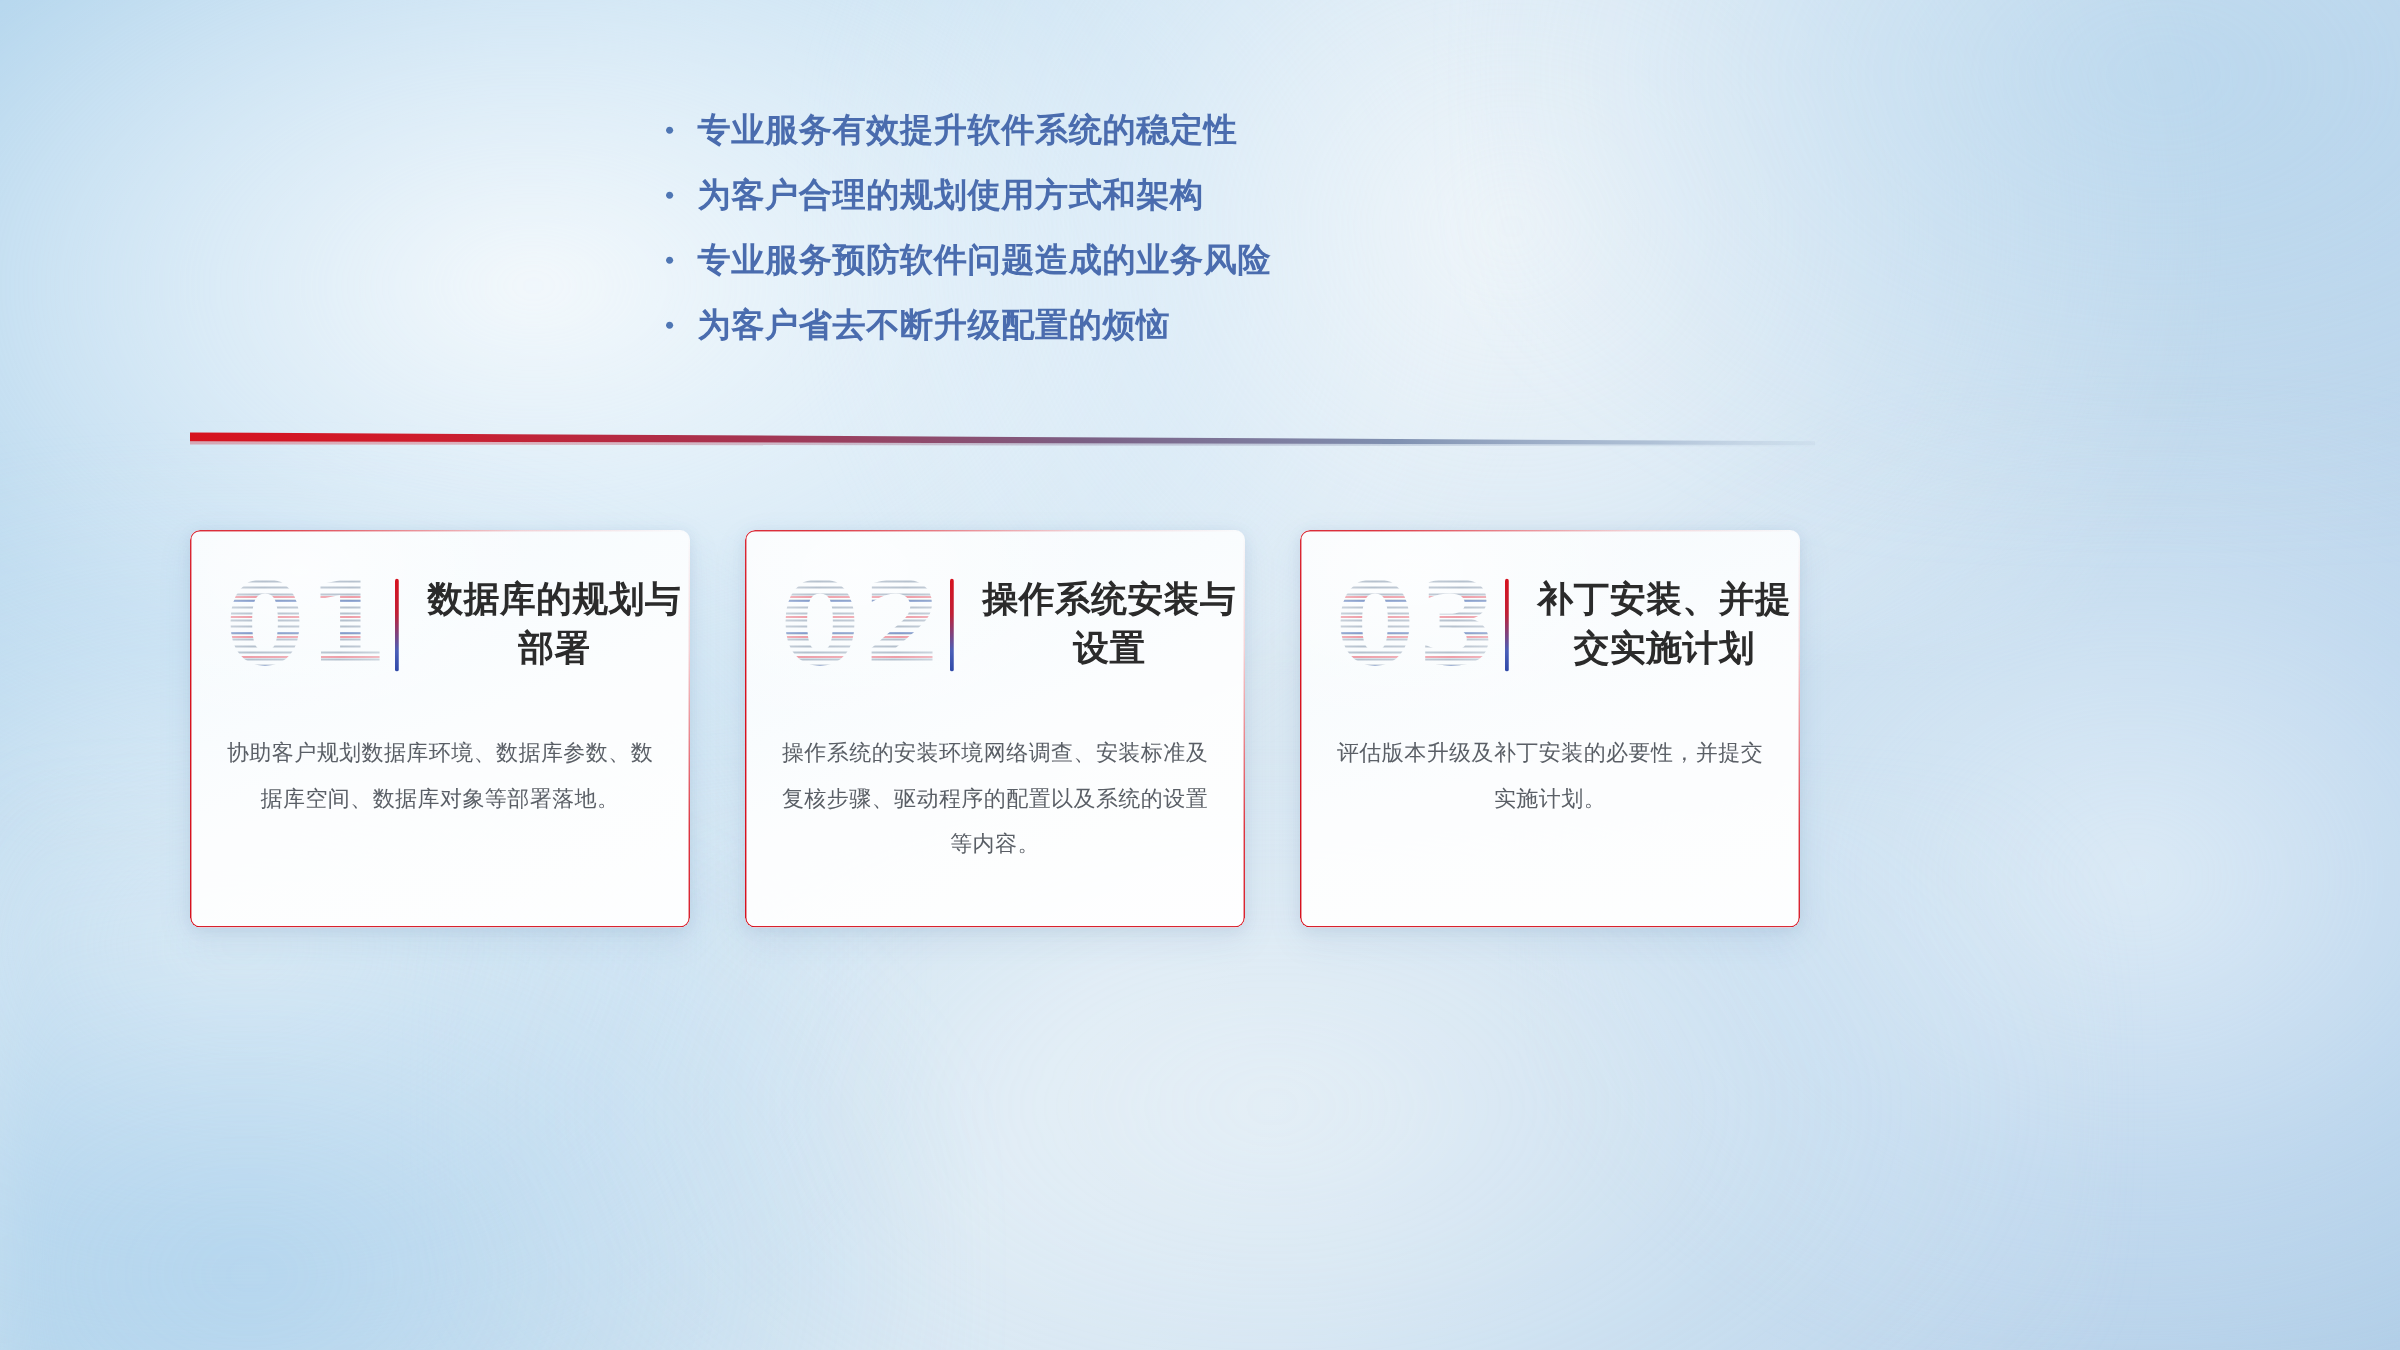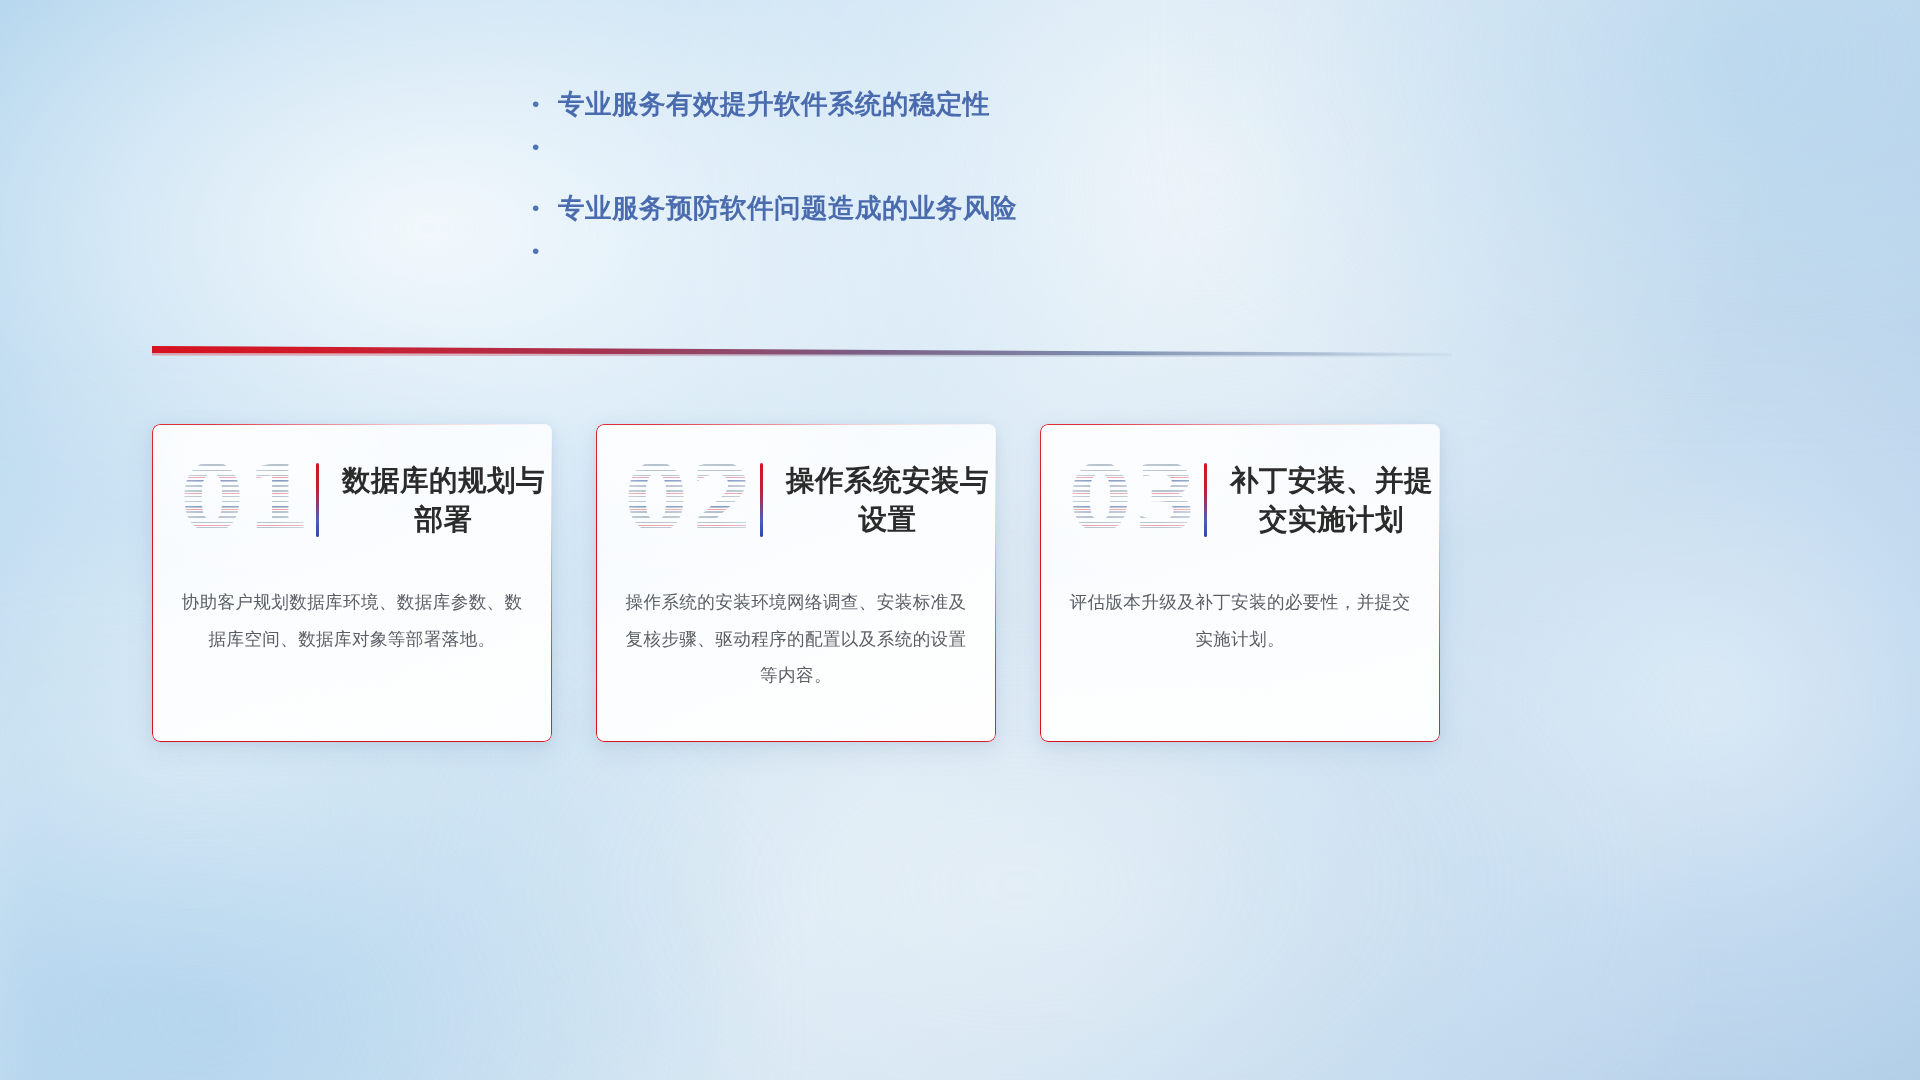--- a/index.html
+++ b/index.html
@@ -260,27 +260,29 @@
   <div class="bg-tint-bl"></div>
   <div class="bg-tint-tr"></div>
 
   <div id="bullets">
     <div class="bullet-row">
       <span class="bullet-dot">•</span>
       <span class="bullet-text">专业服务有效提升软件系统的稳定性</span>
     </div>
     <div class="bullet-row">
       <span class="bullet-dot">•</span>
+      <span class="bullet-text">为客户合理的规划使用方式和架构</span>
     </div>
     <div class="bullet-row">
       <span class="bullet-dot">•</span>
       <span class="bullet-text">专业服务预防软件问题造成的业务风险</span>
     </div>
     <div class="bullet-row">
       <span class="bullet-dot">•</span>
+      <span class="bullet-text">为客户省去不断升级配置的烦恼</span>
     </div>
   </div>
 
   <div id="divider">
     <svg viewBox="0 0 1300 20" preserveAspectRatio="none">
       <defs>
         <linearGradient id="divgrad" x1="0" y1="0" x2="1" y2="0">
           <stop offset="0" stop-color="#d6121f"></stop>
           <stop offset="0.14" stop-color="#cf1c2c"></stop>
           <stop offset="0.34" stop-color="#a63350"></stop>

